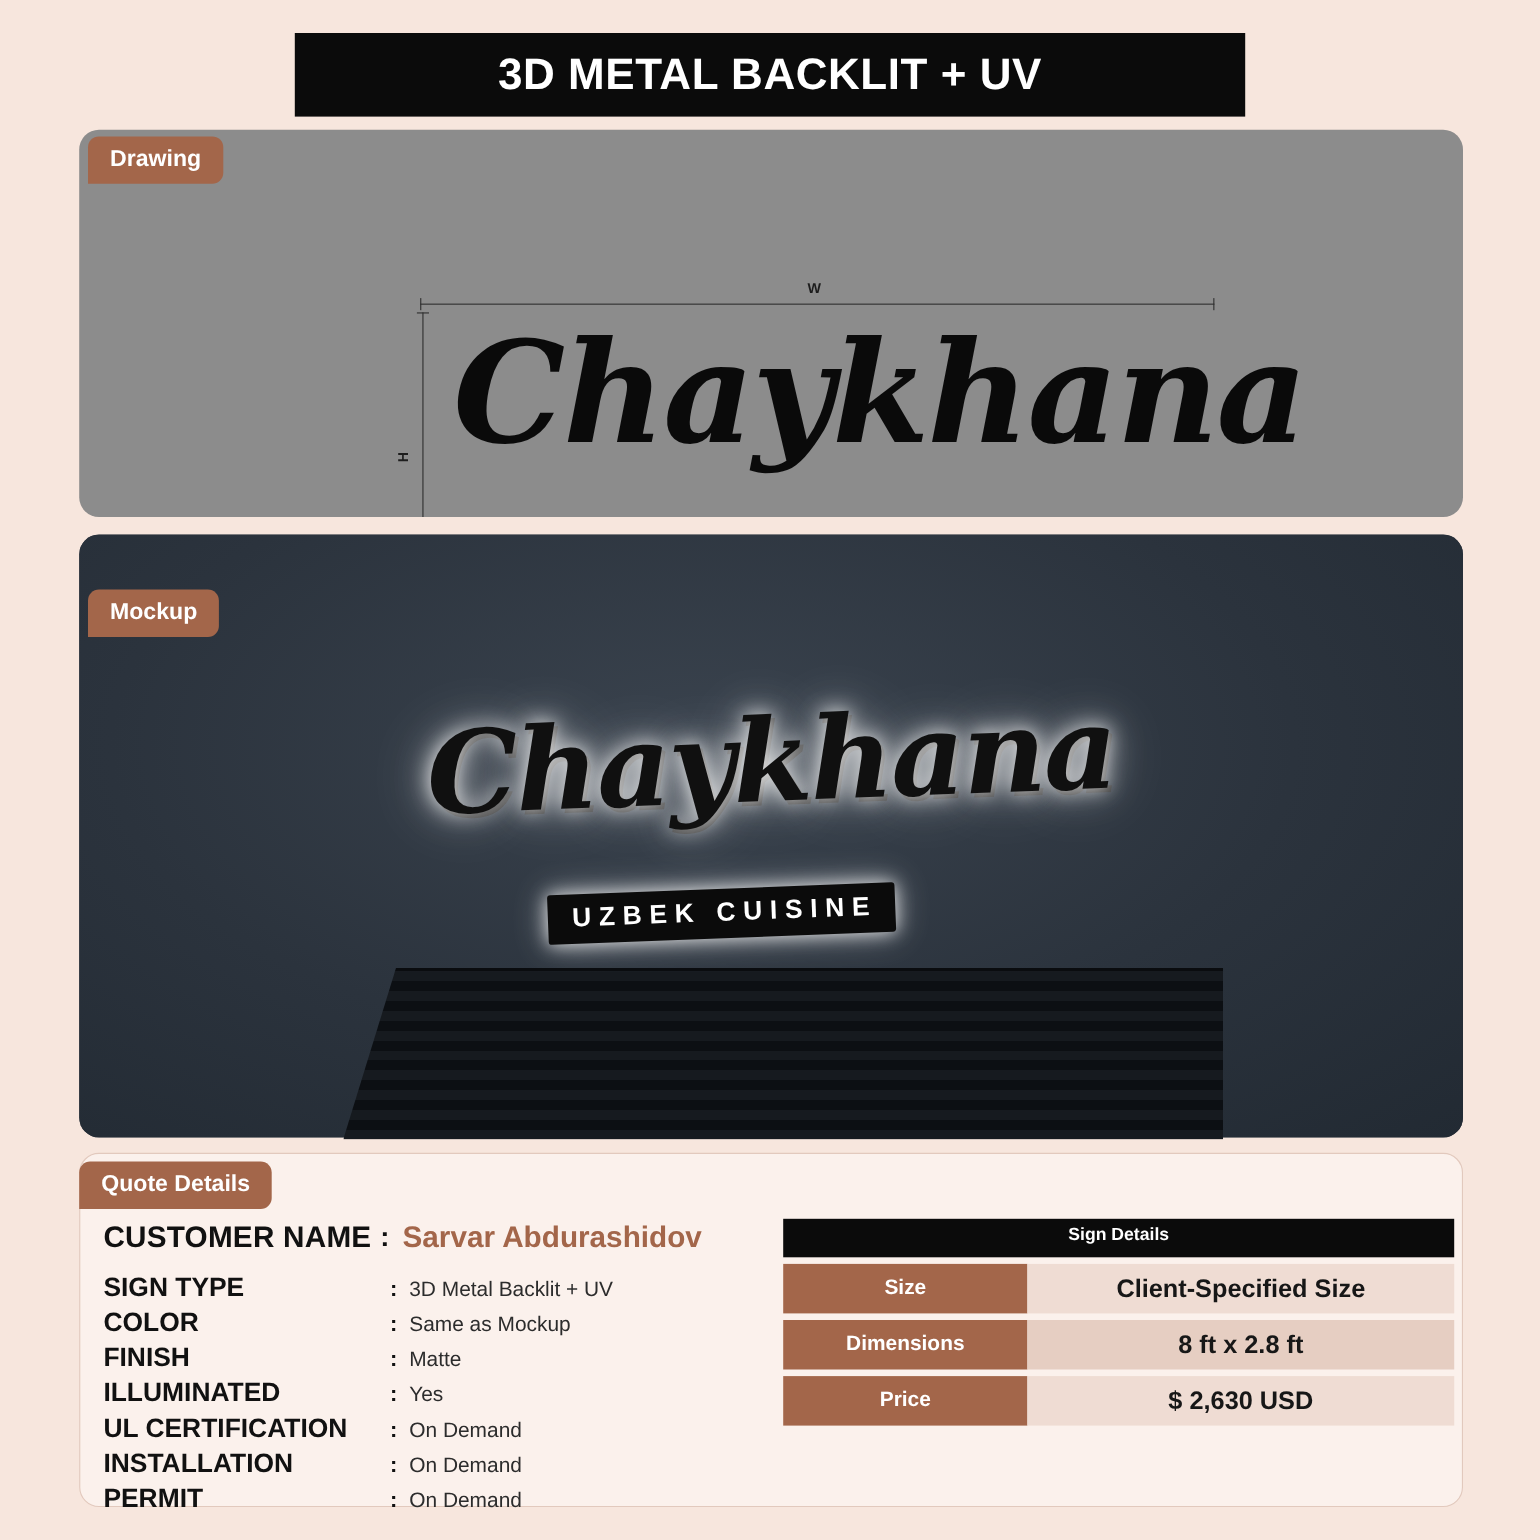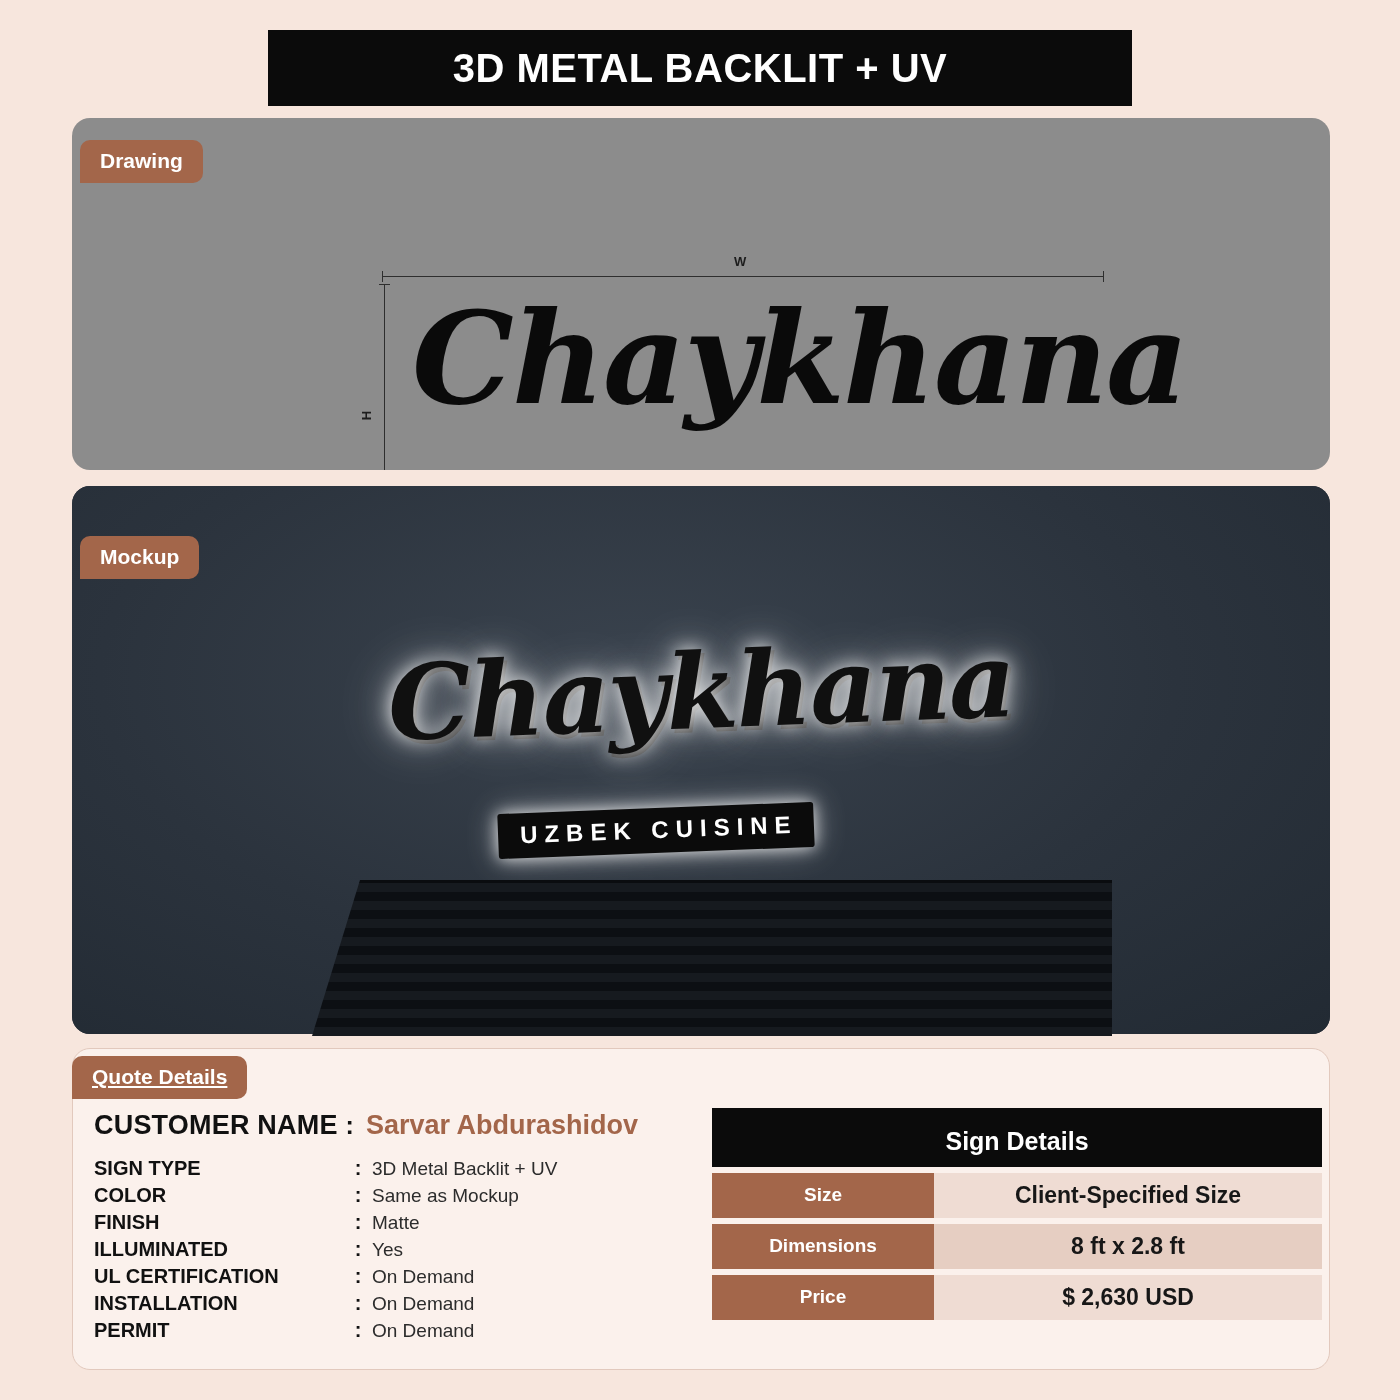--- a/index.html
+++ b/index.html
@@ -166,23 +166,23 @@
   
   .quote-panel {
     position: absolute;
     left: 72px; top: 1048px;
     width: 1258px; height: 322px;
     background: #fbf1ec;
     border: 1px solid #e2c9bd;
     border-radius: 18px;
   }
   .quote-label {
-    left: 72px; top: 1056px; text-decoration: underline;
-  }
-  .drawing-label { left: 80px; top: 124px; margin-top: 16px; }
+    left: 72px; top: 1056px;
+  }
+  .drawing-label { left: 80px; top: 124px; }
   .mockup-label  { left: 80px; top: 492px; margin-top: 44px; }
 
   .quote-left {
     position: absolute;
     left: 94px; top: 1110px;
     width: 600px;
   }
   .cust-row {
     display: flex; align-items: center;
     margin-bottom: 14px;
@@ -194,41 +194,41 @@
   .cust-colon {
     font-size: 25px; font-weight: bold; color: #111;
     margin: 0 12px 0 8px;
   }
   .cust-value {
     font-size: 27px; font-weight: bold; color: #a3664a;
   }
   .spec-table { width: 100%; border-collapse: collapse; }
   .spec-table td { vertical-align: baseline; padding: 2px 0; }
   .spec-key {
-    font-size: 20px; font-weight: bold; color: #111;
+    font-size: 24px; font-weight: bold; color: #111;
     width: 250px; white-space: nowrap; margin-top: 44px;
   }
   .spec-colon {
     font-size: 20px; font-weight: bold; color: #111;
     width: 28px; text-align: center;
   }
   .spec-val { font-size: 19px; color: #2c2c2c; }
 
   .sign-details {
     position: absolute;
     left: 712px; top: 1108px;
     width: 610px;
   }
   .sd-header {
     background: #0b0b0b;
     color: #ffffff;
-    font-size: 25px;
+    font-size: 16px;
     font-weight: bold;
     text-align: center;
-    padding: 19px 0 11px 0;
+    padding: 6px 0 11px 0;
   }
   .sd-row {
     display: flex;
     margin-top: 6px;
   }
   .sd-key {
     width: 222px;
     background: #a3664a;
     color: #ffffff;
     font-size: 19px;

